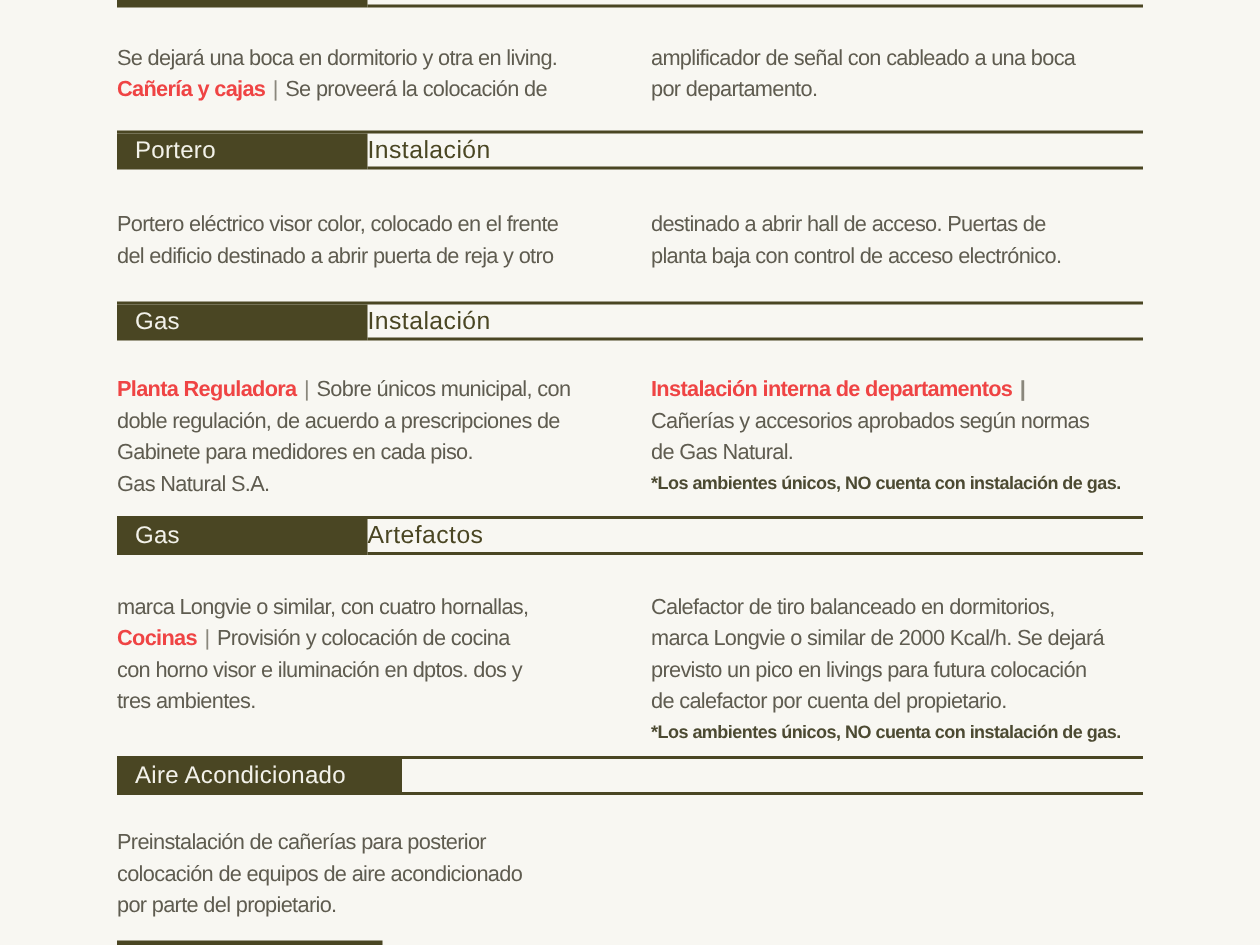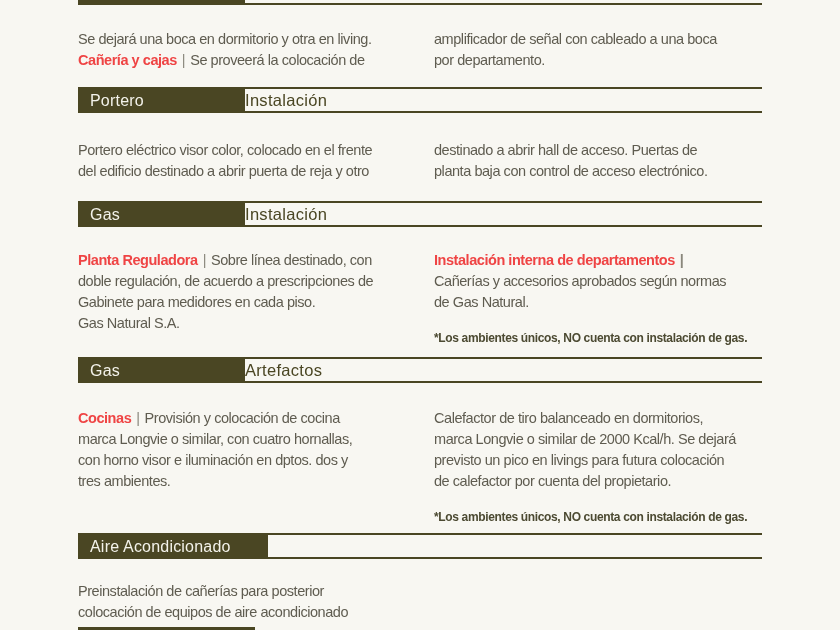--- a/index.html
+++ b/index.html
@@ -22,21 +22,21 @@
             border-bottom:2px solid #4a4623;box-sizing:border-box;}
   .hdr .tab{font-size:16.5px;color:#4a4623;letter-spacing:.3px;}
 
   
   .cols{display:flex;gap:28px;}
   .col{width:334px;}
   .ln{font-size:14.5px;line-height:21px;color:#5f5c50;letter-spacing:-.45px;white-space:nowrap;}
   .b{font-weight:bold;color:#ef4444;}
   .pipe{color:#8a877c;margin:0 5px;}
   .note{font-size:12px;line-height:17px;font-weight:bold;color:#4c4a32;
-        letter-spacing:-.35px;white-space:nowrap;margin-top:17px;}
+        letter-spacing:-.35px;white-space:nowrap;margin-top:1px;}
 
   .mt-tv{margin-top:24px;}
   .mt-h-portero{margin-top:16px;}
   .mt-b-portero{margin-top:27px;}
   .mt-h-gasinst{margin-top:19px;}
   .mt-b-gasinst{margin-top:23px;}
   .mt-h-gasart{margin-top:10px;}
   .mt-b-gasart{margin-top:25px;}
   .mt-h-aire{margin-top:7px;}
   .mt-b-aire{margin-top:22px;}
@@ -98,21 +98,21 @@
         </div>
         <div class="tabarea">
           <span class="tab">Instalación</span>
         </div>
       </div>
     </div>
 
     <div class="cols mt-b-gasinst">
       <div class="col">
         <div class="ln">
-          <span class="b">Planta Reguladora</span><span class="pipe">|</span><span>Sobre línea destinado, con</span>
+          <span class="b">Planta Reguladora</span><span class="pipe">|</span><span>Sobre únicos municipal, con</span>
         </div>
         <div class="ln">doble regulación, de acuerdo a prescripciones de</div>
         <div class="ln">Gabinete para medidores en cada piso.</div>
         <div class="ln">Gas Natural S.A.</div>
       </div>
       <div class="col">
         <div class="ln">
           <span class="b">Instalación interna de departamentos</span><span class="pipe b">|</span>
         </div>
         <div class="ln">Cañerías y accesorios aprobados según normas</div>
@@ -128,24 +128,24 @@
           <span>Gas</span>
         </div>
         <div class="tabarea">
           <span class="tab">Artefactos</span>
         </div>
       </div>
     </div>
 
     <div class="cols mt-b-gasart">
       <div class="col">
+        <div class="ln">marca Longvie o similar, con cuatro hornallas,</div>
         <div class="ln">
           <span class="b">Cocinas</span><span class="pipe">|</span><span>Provisión y colocación de cocina</span>
         </div>
-        <div class="ln">marca Longvie o similar, con cuatro hornallas,</div>
         <div class="ln">con horno visor e iluminación en dptos. dos y</div>
         <div class="ln">tres ambientes.</div>
       </div>
       <div class="col">
         <div class="ln">Calefactor de tiro balanceado en dormitorios,</div>
         <div class="ln">marca Longvie o similar de 2000 Kcal/h. Se dejará</div>
         <div class="ln">previsto un pico en livings para futura colocación</div>
         <div class="ln">de calefactor por cuenta del propietario.</div>
         <div class="note">*Los ambientes únicos, NO cuenta con instalación de gas.</div>
       </div>

